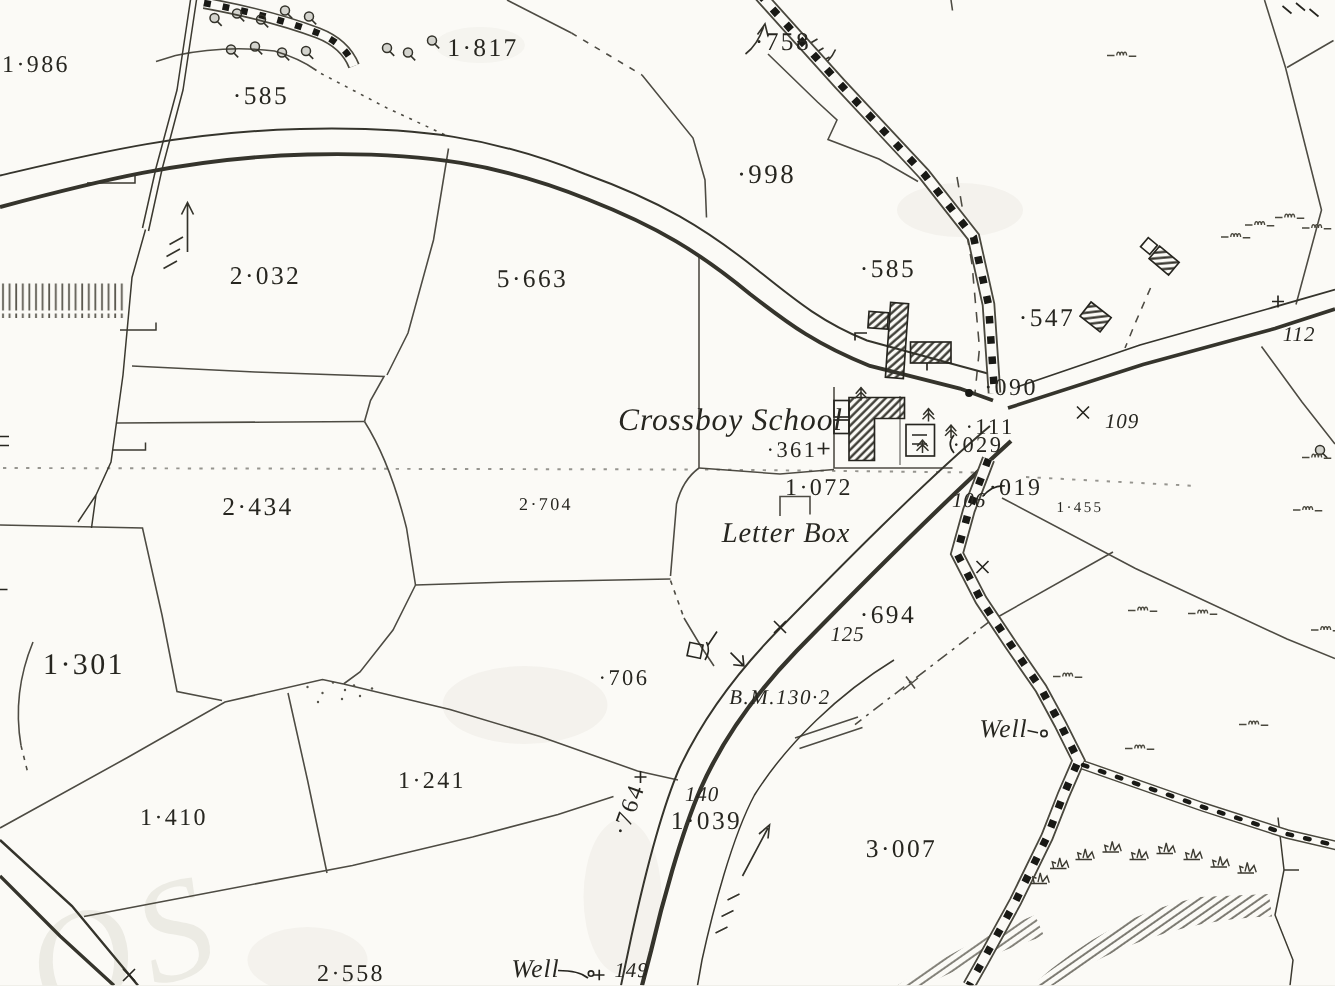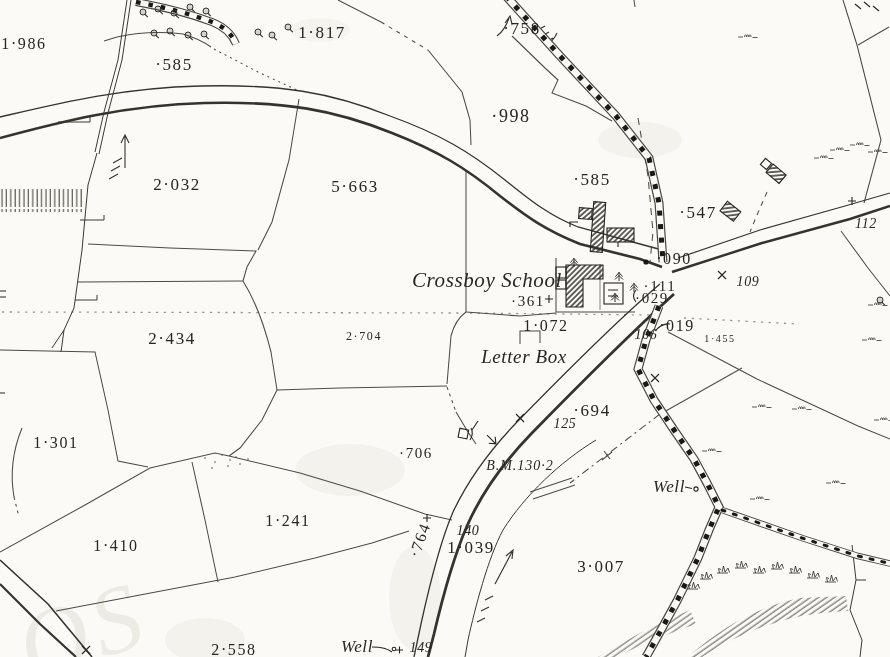--- a/index.html
+++ b/index.html
@@ -275,21 +275,21 @@
   <div class="lb" style="left:528px;top:301px;font-size:15px;">·361</div>
   <div class="lb" style="left:518px;top:326px;font-size:16px;margin-left:28px;">1·072</div>
   <div class="lb it" style="left:524px;top:356px;font-size:19px;">Letter Box</div>
   <div class="lb" style="left:172px;top:338px;font-size:17px;">2·434</div>
   <div class="lb" style="left:364px;top:336px;font-size:12px;">2·704</div>
   <div class="lb" style="left:592px;top:410px;font-size:17px;">·694</div>
   <div class="lb it" style="left:546px;top:424px;font-size:14px;margin-left:19px;">125</div>
   <div class="lb" style="left:416px;top:453px;font-size:15px;">·706</div>
   <div class="lb it" style="left:520px;top:466px;font-size:14px;letter-spacing:1px;">B.M.130·2</div>
   <div class="lb it" style="left:669px;top:486px;font-size:17px;">Well</div>
-  <div class="lb" style="left:56px;top:443px;font-size:16px;text-align:center;">1·301</div>
+  <div class="lb" style="left:56px;top:443px;font-size:20px;text-align:center;">1·301</div>
   <div class="lb" style="left:288px;top:521px;font-size:16px;">1·241</div>
   <div class="lb" style="left:116px;top:546px;font-size:16px;">1·410</div>
   <div class="lb" style="left:420px;top:540px;font-size:16px;transform:translate(-50%,-50%) rotate(-70deg);">·764</div>
   <div class="lb it" style="left:456px;top:531px;font-size:14px;margin-left:12px;">140</div>
   <div class="lb" style="left:471px;top:547px;font-size:17px;">1·039</div>
   <div class="lb" style="left:601px;top:566px;font-size:17px;">3·007</div>
   <div class="lb" style="left:234px;top:650px;font-size:16px;">2·558</div>
   <div class="lb it" style="left:357px;top:646px;font-size:17px;">Well</div>
   <div class="lb it" style="left:421px;top:648px;font-size:14px;">149</div>
 </div>

